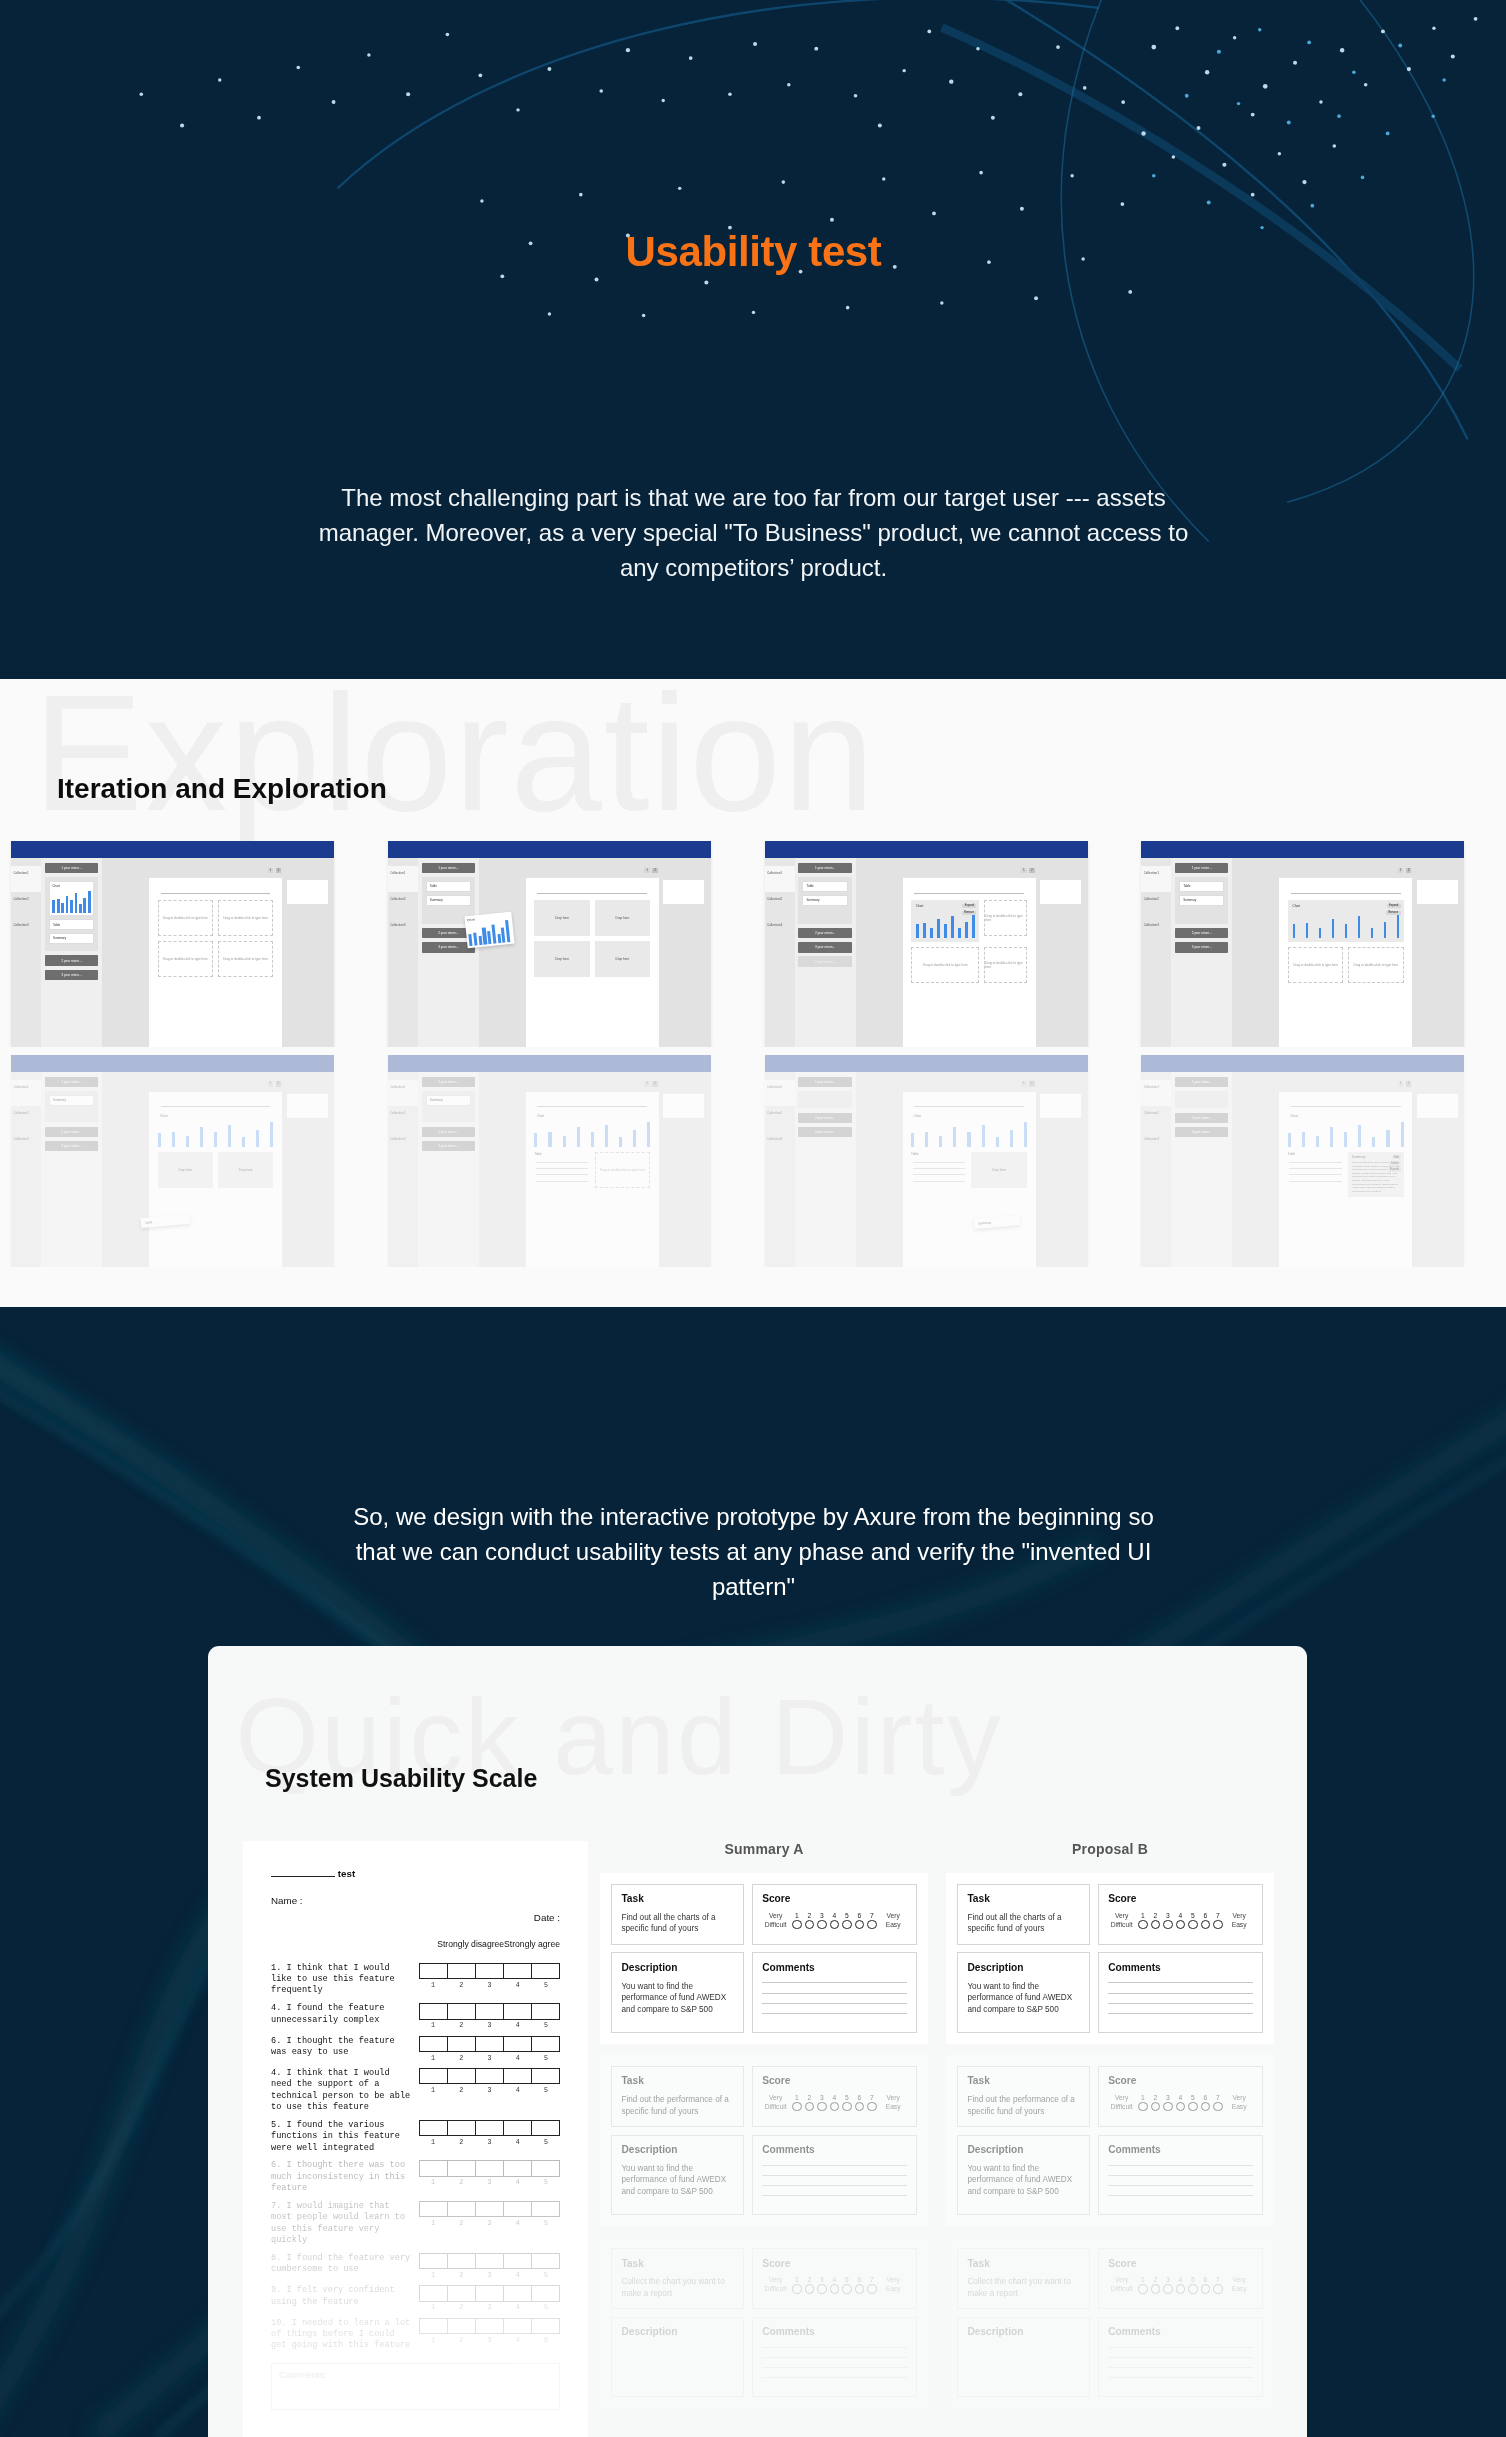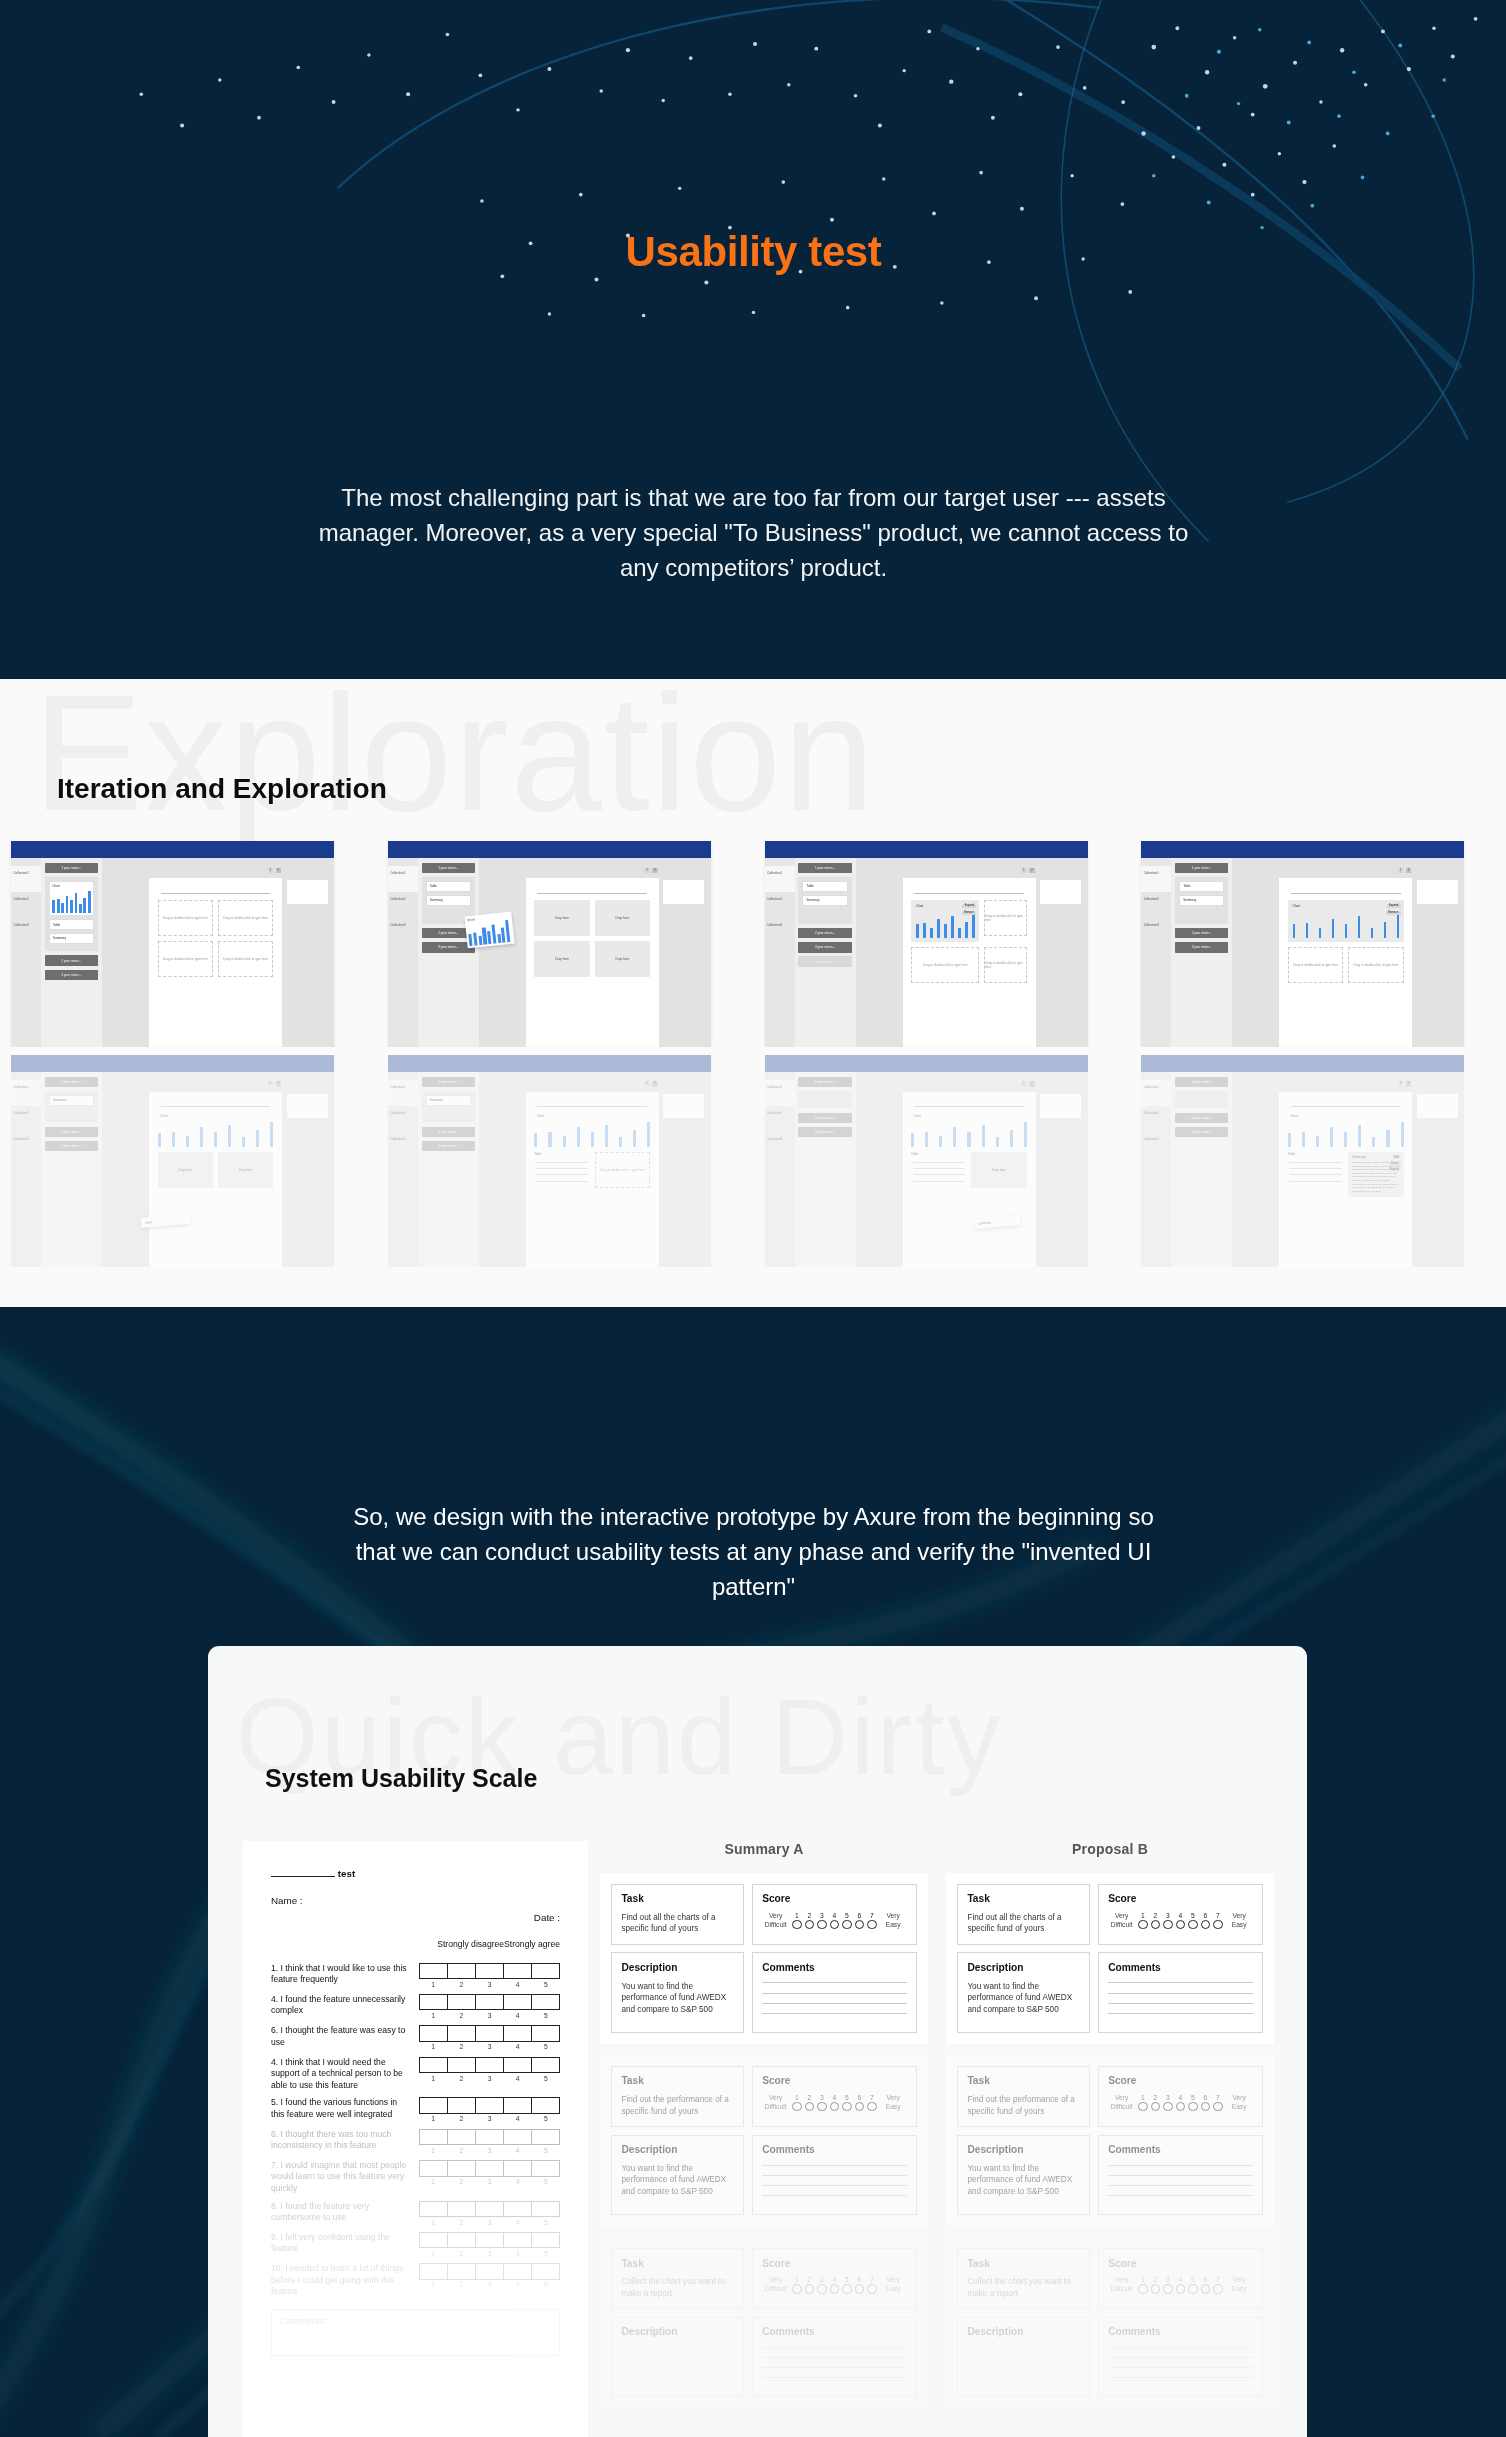--- a/index.html
+++ b/index.html
@@ -88,21 +88,21 @@
   .sus-sheet {
     position:absolute; left:35px; top:195px; width:345px; height:597px;
     background:#fff; padding:27px 28px 0 28px; overflow:hidden;
   }
   .sus-testline { font-size:9.8px; font-weight:bold; color:#111; margin-bottom:14px; }
   .sus-testline u { display:inline-block; width:64px; border-bottom:1.2px solid #222; }
   .sus-nd { font-size:9.8px; color:#111; line-height:15px; margin-bottom:13.3px; }
   .sus-scale-hdr { display:flex; justify-content:flex-end; padding-left:148px; margin-bottom:13px; }
   .sus-scale-hdr span { font-size:8.6px; color:#111; line-height:11px; text-align:left; }
   .sus-scale-hdr span.r { text-align:right; }
-  .sus-q { display:flex; margin-bottom:6.3px; align-items:flex-start; }
+  .sus-q { display:flex; margin-bottom:6.3px; align-items:flex-start;font-family:Liberation Mono, monospace; }
   .sus-q .qt { width:148px; font-size:8.6px; color:#111; line-height:11.4px; padding-right:6.3px; }
   .sus-q .qb { flex:1; }
   .sus-boxes { display:flex; border:1px solid #222; height:16.5px; }
   .sus-boxes i { flex:1; border-right:1px solid #222; }
   .sus-boxes i:last-child { border-right:none; }
   .sus-nums { display:flex; margin-top:1.6px; }
   .sus-nums i { flex:1; text-align:center; font-size:6.7px; color:#333; font-style:normal; }
   .sus-comments { margin-top:11px; border:0.8px solid #ccc; height:47px; font-size:9.4px; color:#999; padding:5.5px 7px; }
 
   

